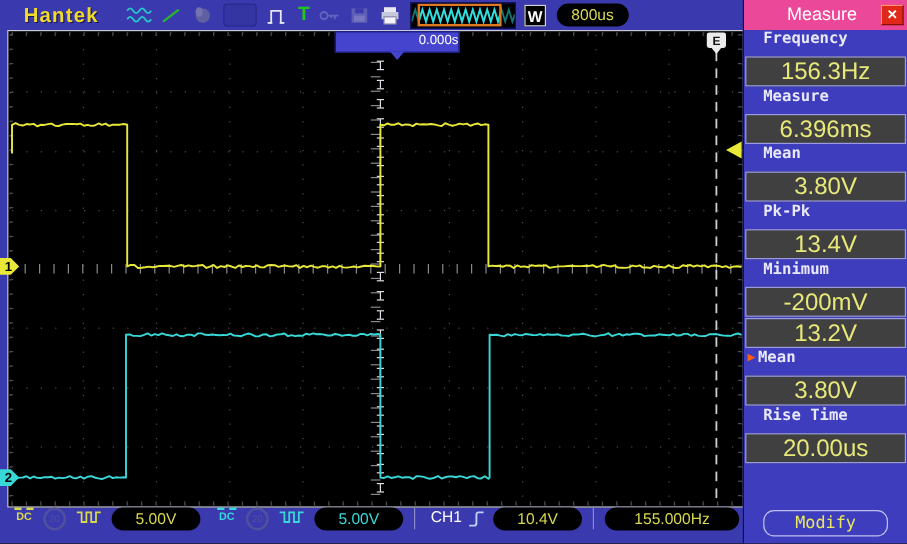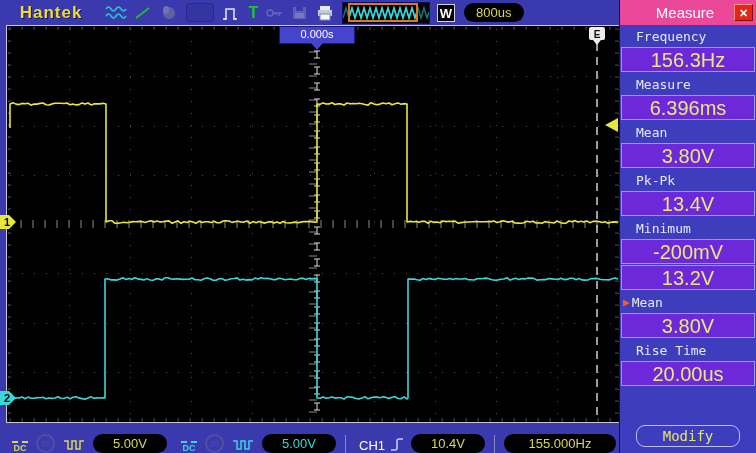--- a/index.html
+++ b/index.html
@@ -20,43 +20,43 @@
         font-size:13px;text-align:center;line-height:17px;margin:0 3px;
         font-family:"Liberation Sans",sans-serif;box-sizing:border-box;}
   .pill{background:#000;border-radius:10px;color:#d8d858;font-size:13px;text-align:center;
         font-family:"Liberation Sans",sans-serif;}
   .pill.tb{width:78px;height:19px;line-height:19px;margin-left:6px;}
   
   .screen{position:absolute;left:6px;top:25px;width:612px;height:396px;background:#000;
           border:1px solid #c8c8d8;box-sizing:content-box;}
   #scope-svg{position:absolute;left:1px;top:1px;overflow:visible;}
   .time-flag{position:absolute;left:272px;top:0;width:74px;height:16px;background:#4444cf;
-          border:1px solid #191975;color:#fff;font-size:11px;line-height:15px;text-align:center;
-          font-family:"Liberation Sans",sans-serif;z-index:3;}
+          border:1px solid #191975;color:#fff;font-size:11px;line-height:15px;text-align:right;
+          font-family:"Liberation Sans",sans-serif;z-index:3;padding-left:28px;}
   .time-flag:after{content:"";position:absolute;left:50%;margin-left:-6px;top:16px;
           border:6px solid transparent;border-top:7px solid #4444cf;border-bottom:none;}
   
   .panel{position:absolute;left:619px;top:0;width:137px;height:453px;background:#3d3dbd;
          border-left:1px solid #101050;box-sizing:border-box;}
   .panel-header{height:25px;background:#ec4899;display:flex;align-items:center;color:#fff;
          font-family:"Liberation Sans",sans-serif;font-size:15px;}
   .panel-header .title{flex:1;text-align:center;padding-left:16px;}
   .close{width:19px;height:17px;background:#e02818;border:1px solid #ff9078;
          border-right-color:#801008;border-bottom-color:#801008;color:#fff;font-size:11px;
          line-height:14px;text-align:center;margin-right:3px;padding:0;font-weight:bold;cursor:pointer;}
-  .m-label{height:22px;color:#e8e8fa;font-size:13px;padding-left:16px;display:flex;align-items:center;}
+  .m-label{height:22px;color:#e8e8fa;font-size:13px;padding-left:16px;display:flex;font-weight:bold;}
   .m-label .arrow{color:#ff5f10;margin-left:-13px;margin-right:2px;font-size:11px;}
-  .m-value{height:25px;line-height:25px;margin:0 1px 1px;background:#6d28d9;border:1px solid #9a9ae0;
+  .m-value{height:25px;line-height:25px;margin:0 1px 1px;background:#404040;border:1px solid #9a9ae0;
          color:#e8e87a;font-size:20px;text-align:center;font-family:"Liberation Sans",sans-serif;
          box-sizing:border-box;}
   .modify{position:absolute;left:16px;bottom:6px;width:104px;height:22px;background:transparent;
          border:1px solid #c0c0f0;border-radius:9px;color:#e8e860;font-size:14px;
          font-family:"DejaVu Sans Mono",monospace;cursor:pointer;margin-top:40px;}
   
-  .bottombar{position:absolute;left:0;top:423px;width:620px;height:30px;display:flex;align-items:flex-end;}
+  .bottombar{position:absolute;left:0;top:423px;width:620px;height:30px;display:flex;align-items:flex-start;}
   .dc{display:flex;flex-direction:column;align-items:center;margin-left:12px;line-height:1;}
   .dc .dash{width:16px;border-top:2px dashed currentColor;margin-bottom:1px;}
   .dc .txt{font-size:9px;font-weight:bold;font-family:"Liberation Sans",sans-serif;}
   .bw{width:15px;height:15px;border-radius:50%;border:2px solid #50509e;color:#50509e;font-size:8px;
       display:flex;align-items:center;justify-content:center;margin-left:8px;
       font-family:"Liberation Sans",sans-serif;}
   .sq{margin-left:8px;display:flex;align-items:center;}
   .pill.v{width:74px;height:19px;line-height:19px;margin-left:8px;}
   .cyan{color:#38d8d8;}
   .yellow{color:#d8d850;}

